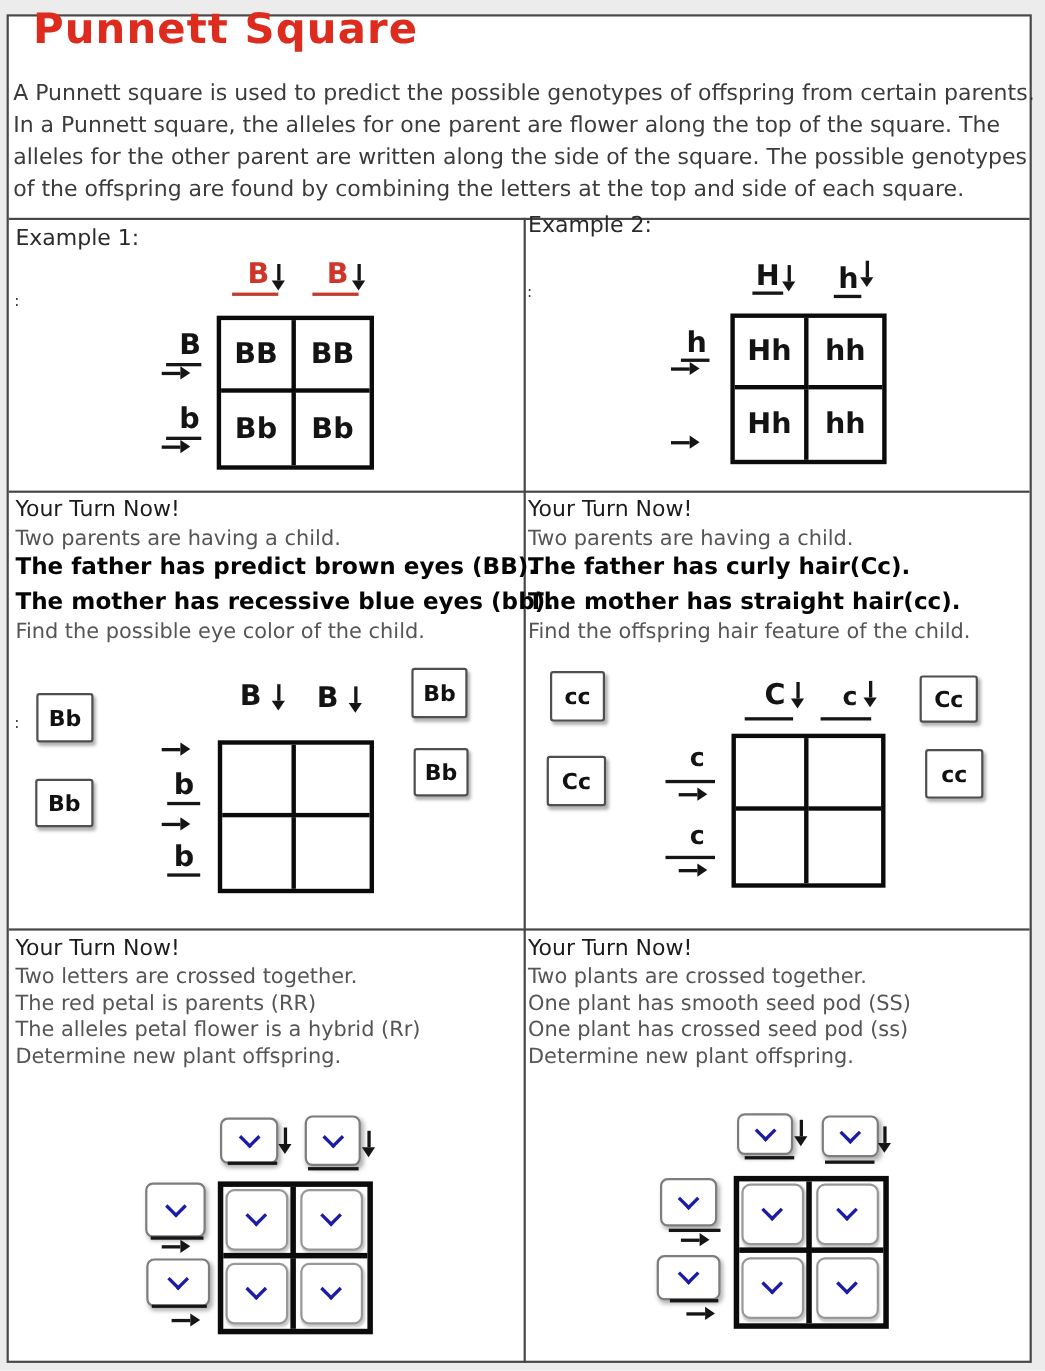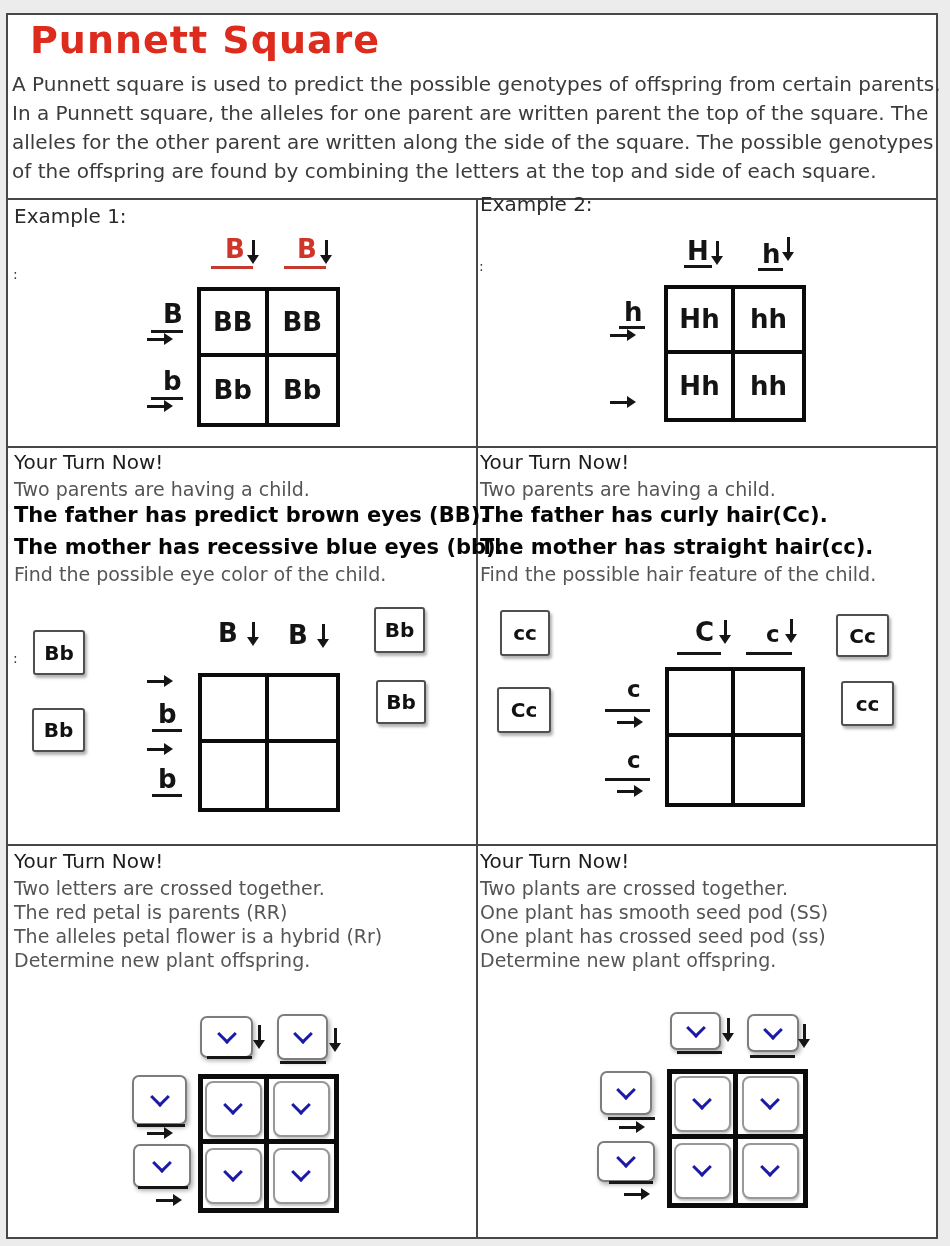--- a/index.html
+++ b/index.html
@@ -76,23 +76,23 @@
 </style>
 </head>
 <body>
 
 <div class="frame"></div>
 <div class="divider-h" style="top:198px"></div>
 <div class="divider-h" style="top:446px"></div>
 <div class="divider-h" style="top:844px"></div>
 <div class="divider-v" style="left:476px;top:198px;height:1041px"></div>
 
-<div class="title" style="left:30px;top:18px">Punnett Square</div>
+<div class="title" style="left:30px;top:4px">Punnett Square</div>
 <div class="intro-line" style="left:12px;top:72px">A Punnett square is used to predict the possible genotypes of offspring from certain parents.</div>
-<div class="intro-line" style="left:12px;top:101px">In a Punnett square, the alleles for one parent are written parent the top of the square. The</div>
+<div class="intro-line" style="left:12px;top:101px">In a Punnett square, the alleles for one parent are flower along the top of the square. The</div>
 <div class="intro-line" style="left:12px;top:130px">alleles for the other parent are written along the side of the square. The possible genotypes</div>
 <div class="intro-line" style="left:12px;top:159px">of the offspring are found by combining the letters at the top and side of each square.</div>
 
 <div class="ex-label" style="left:14px;top:204px">Example 1:</div>
 <div class="stray" style="left:13px;top:266px">:</div>
 
 <div class="allele red" style="left:225px;top:234px">B</div>
 <div class="ul redul" style="left:211px;top:266px;width:42px"></div>
 <div class="darr" style="left:252px;top:240px"></div>
 <div class="allele red" style="left:297px;top:234px">B</div>
@@ -187,21 +187,21 @@
   <div class="pcell"></div>
   <div class="pcell"></div>
   <div class="pcell"></div>
   <div class="pcell"></div>
 </div>
 
 <div class="heading" style="left:480px;top:450px">Your Turn Now!</div>
 <div class="lite" style="left:480px;top:478px">Two parents are having a child.</div>
 <div class="boldline" style="left:480px;top:503px">The father has curly hair(Cc).</div>
 <div class="boldline" style="left:480px;top:535px">The mother has straight hair(cc).</div>
-<div class="lite" style="left:480px;top:563px">Find the possible hair feature of the child.</div>
+<div class="lite" style="left:480px;top:563px">Find the offspring hair feature of the child.</div>
 
 <div class="drag" style="left:500px;top:610px;width:50px;height:46px">cc</div>
 <div class="drag" style="left:497px;top:687px;width:54px;height:46px">Cc</div>
 <div class="drag" style="left:836px;top:614px;width:53px;height:43px">Cc</div>
 <div class="drag" style="left:841px;top:681px;width:53px;height:45px">cc</div>
 
 <div class="allele" style="left:695px;top:617px">C</div>
 <div class="darr" style="left:724px;top:620px"></div>
 <div class="ul" style="left:677px;top:652px;width:44px"></div>
 <div class="allele sm" style="left:766px;top:621px">c</div>

